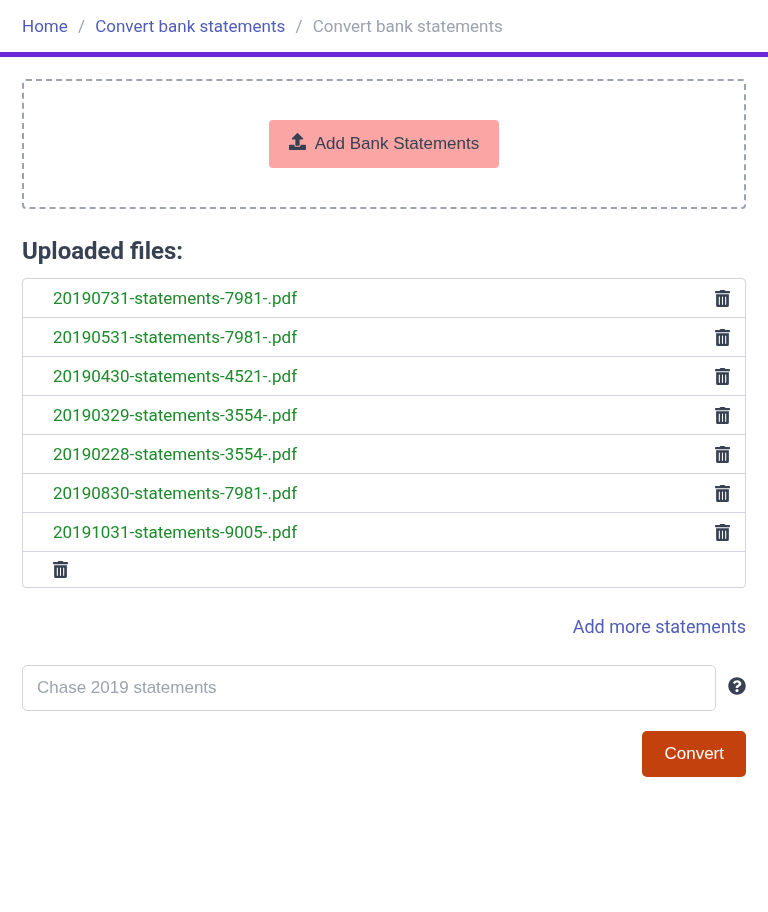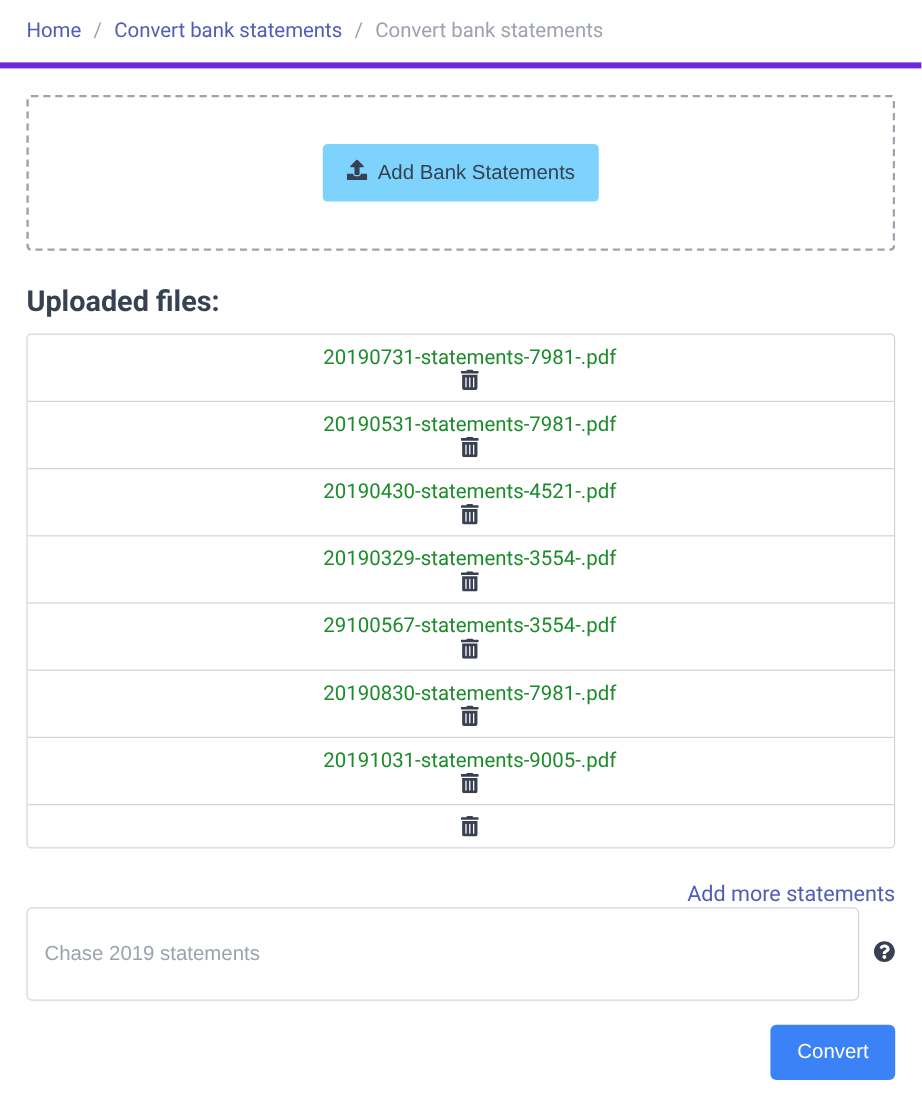--- a/index.html
+++ b/index.html
@@ -36,21 +36,21 @@
     .dropzone {
       border: 2px dashed #9ca3af;
       border-radius: 4px;
       height: 130px;
       display: flex;
       align-items: center;
       justify-content: center;
       margin-bottom: 28px;
     }
     .add-btn {
-      background: #7dd3fc;
+      background: #fca5a5;
       border: none;
       padding: 13px 20px;
       font-size: 17px;
       color: #374151;
       border-radius: 4px;
       cursor: pointer;
       display: inline-flex;
       align-items: center;
       gap: 9px;
     }
@@ -69,21 +69,20 @@
       border: 1px solid #d1d5db;
       border-radius: 4px;
       overflow: hidden;
     }
     .file-row {
       display: flex;
       align-items: center;
       justify-content: space-between;
       padding: 9px 15px 9px 30px;
       border-bottom: 1px solid #d1d5db;
-      flex-direction: column;
     }
     .file-row:last-child {
       border-bottom: none;
     }
     .file-name {
       color: #1d8a2b;
       font-size: 17px;
     }
     .trash-icon {
       cursor: pointer;
@@ -91,55 +90,56 @@
       display: inline-flex;
     }
     .trash-icon svg {
       width: 15px;
       height: 17px;
       fill: #374151;
     }
     .add-more {
       text-align: right;
       margin-top: 28px;
+      margin-bottom: 28px;
     }
     .add-more a {
       color: #4f5db8;
       font-size: 18px;
       text-decoration: none;
       cursor: pointer;
     }
     .input-row {
       display: flex;
       align-items: center;
       gap: 12px;
       margin-bottom: 20px;
     }
     .text-input {
       flex: 1;
-      padding: 28px 14px;
+      padding: 12px 14px;
       border: 1px solid #d1d5db;
       border-radius: 5px;
       font-size: 17px;
       color: #6b7280;
     }
     .text-input::placeholder {
       color: #9ca3af;
     }
     .help-icon {
       width: 18px;
       height: 18px;
       fill: #374151;
       cursor: pointer;
     }
     .convert-row {
       text-align: right;
     }
     .convert-btn {
-      background: #3b82f6;
+      background: #c2410c;
       color: #ffffff;
       border: none;
       padding: 13px 22px;
       font-size: 17px;
       border-radius: 5px;
       cursor: pointer;
     }
   </style>
 </head>
 <body>
@@ -194,21 +194,21 @@
       </div>
       <div class="file-row">
         <span class="file-name">20190329-statements-3554-.pdf</span>
         <span class="trash-icon">
           <svg viewBox="0 0 448 512">
             <path d="M32 464a48 48 0 0 0 48 48h288a48 48 0 0 0 48-48V128H32zm272-256a16 16 0 0 1 32 0v224a16 16 0 0 1-32 0zm-96 0a16 16 0 0 1 32 0v224a16 16 0 0 1-32 0zm-96 0a16 16 0 0 1 32 0v224a16 16 0 0 1-32 0zM432 32H312l-9.4-18.7A24 24 0 0 0 281.1 0H166.8a23.72 23.72 0 0 0-21.4 13.3L136 32H16A16 16 0 0 0 0 48v32a16 16 0 0 0 16 16h416a16 16 0 0 0 16-16V48a16 16 0 0 0-16-16z"></path>
           </svg>
         </span>
       </div>
       <div class="file-row">
-        <span class="file-name">29100567-statements-3554-.pdf</span>
+        <span class="file-name">20190228-statements-3554-.pdf</span>
         <span class="trash-icon">
           <svg viewBox="0 0 448 512">
             <path d="M32 464a48 48 0 0 0 48 48h288a48 48 0 0 0 48-48V128H32zm272-256a16 16 0 0 1 32 0v224a16 16 0 0 1-32 0zm-96 0a16 16 0 0 1 32 0v224a16 16 0 0 1-32 0zm-96 0a16 16 0 0 1 32 0v224a16 16 0 0 1-32 0zM432 32H312l-9.4-18.7A24 24 0 0 0 281.1 0H166.8a23.72 23.72 0 0 0-21.4 13.3L136 32H16A16 16 0 0 0 0 48v32a16 16 0 0 0 16 16h416a16 16 0 0 0 16-16V48a16 16 0 0 0-16-16z"></path>
           </svg>
         </span>
       </div>
       <div class="file-row">
         <span class="file-name">20190830-statements-7981-.pdf</span>
         <span class="trash-icon">
           <svg viewBox="0 0 448 512">

